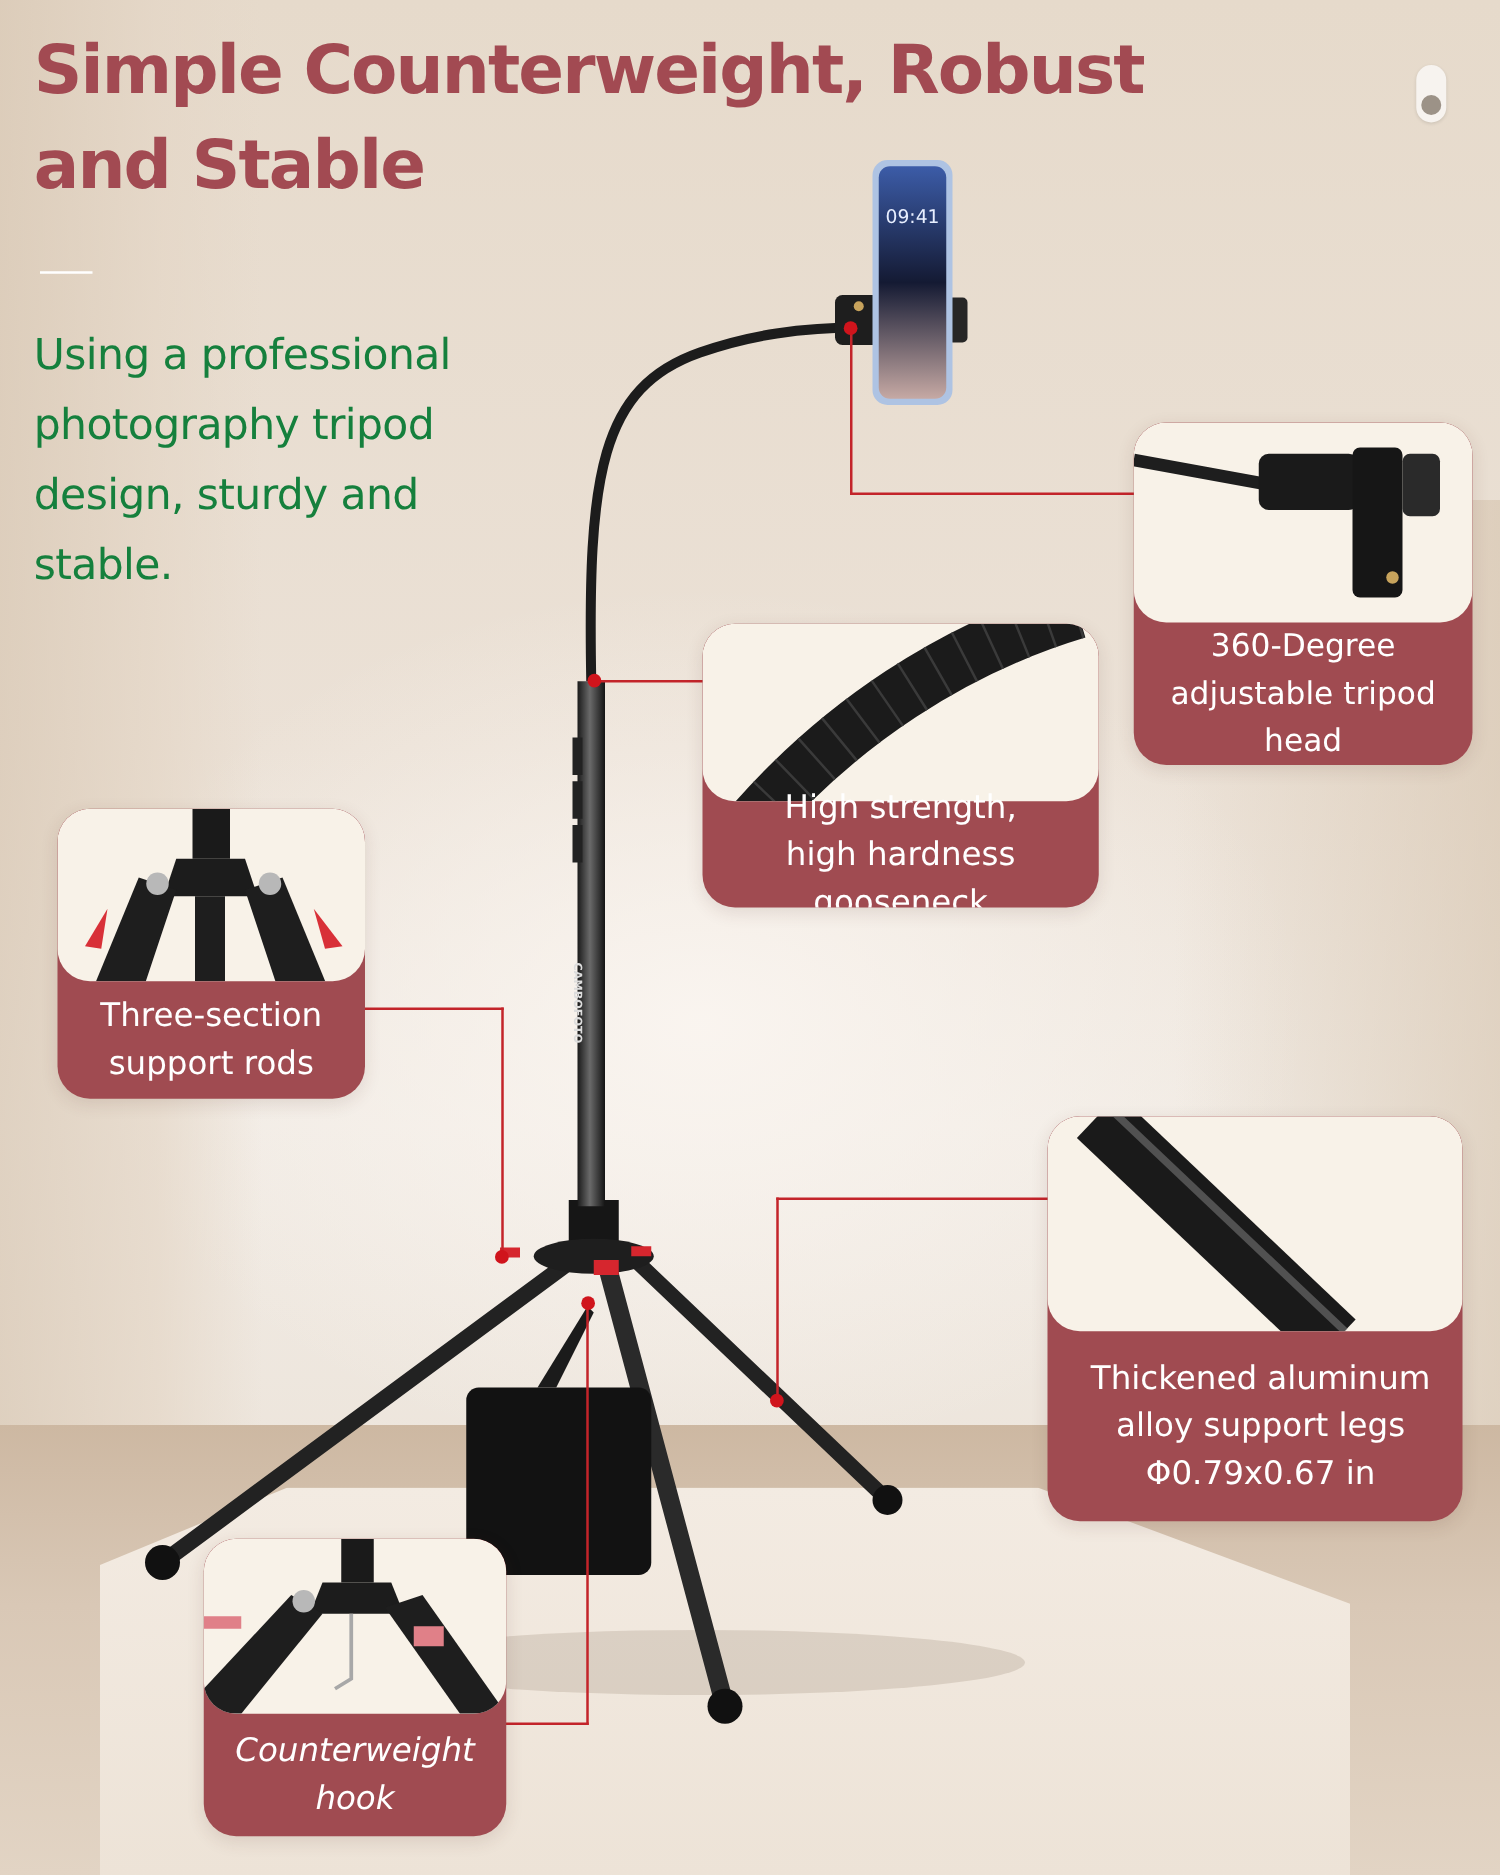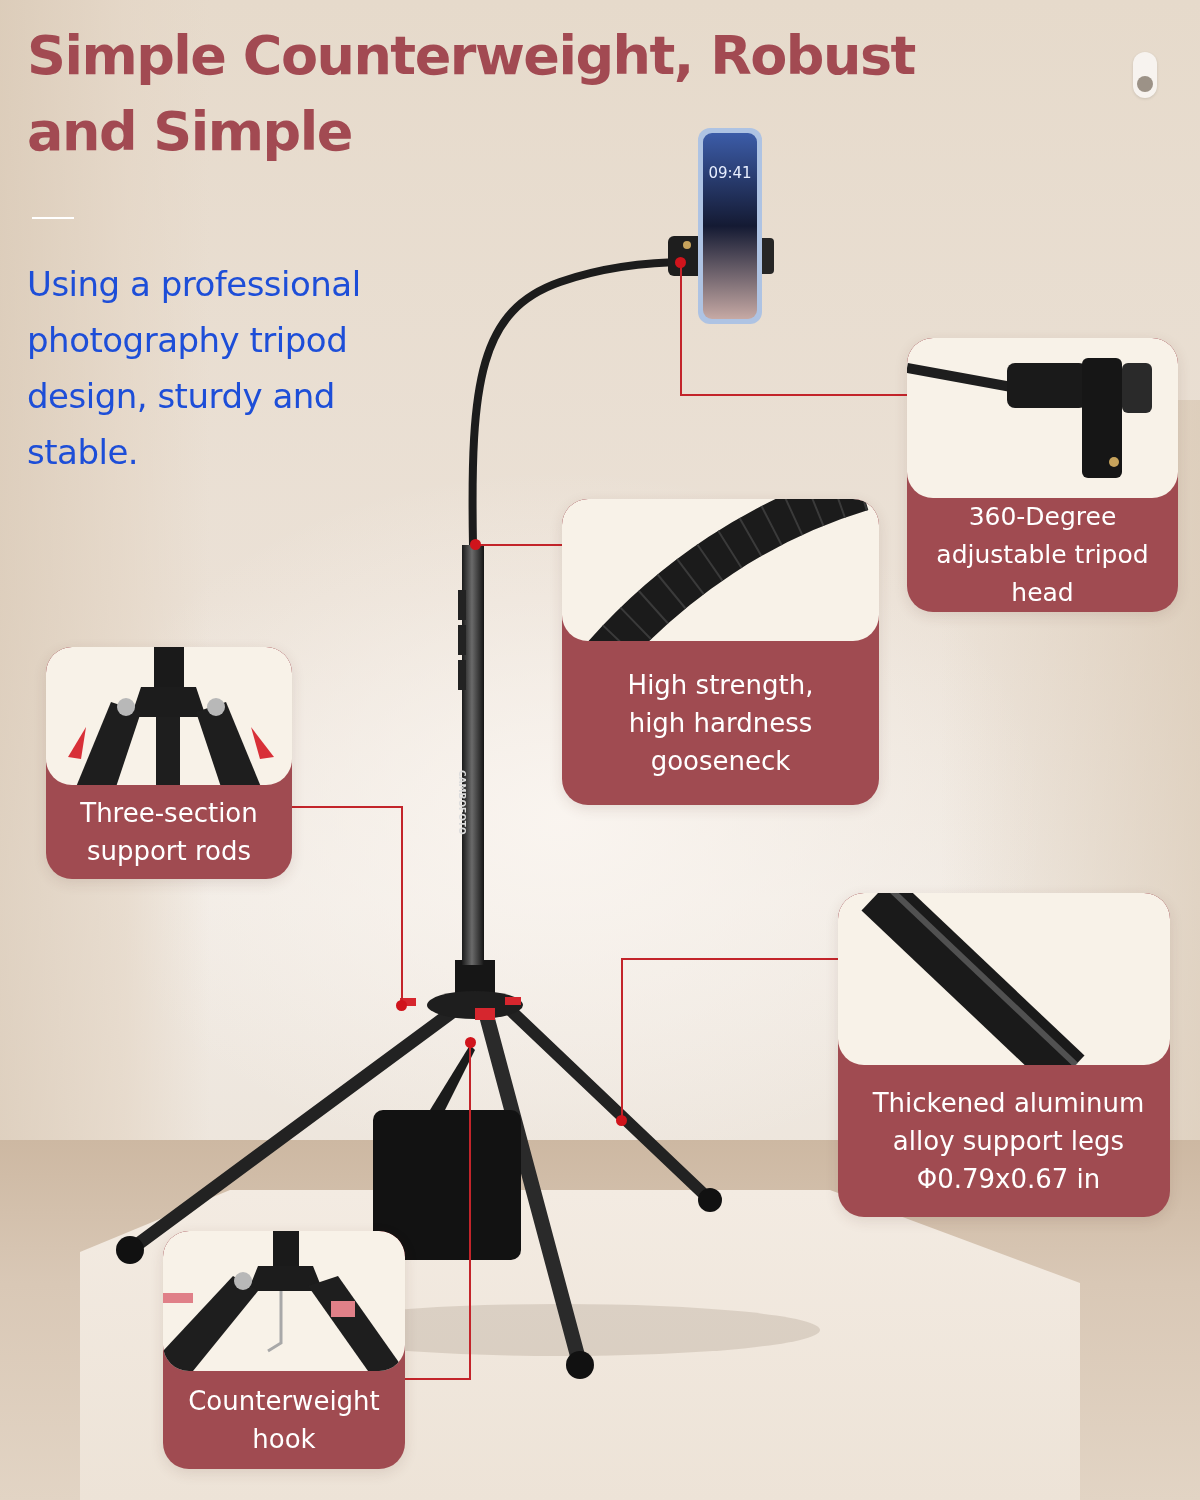--- a/index.html
+++ b/index.html
@@ -41,21 +41,21 @@
     font-size: 54px; line-height: 76px; letter-spacing: -1.5px;
     color: #a24a52;
   }
   .title-rule {
     position: absolute; left: 32px; top: 217px; width: 42px; height: 2px;
     background: #ffffff;
   }
   .subtitle {
     position: absolute; left: 27px; top: 256px; width: 400px;
     font-family: "DejaVu Sans", sans-serif;
-    font-size: 34px; line-height: 56px; color: #1d4ed8;
+    font-size: 34px; line-height: 56px; color: #15803d;
     letter-spacing: -0.5px;
   }
   .toggle-icon {
     position: absolute; left: 1133px; top: 52px; width: 24px; height: 46px;
     border-radius: 12px; background: #f7f3ef;
     box-shadow: 0 1px 3px rgba(0,0,0,0.12);
   }
   .toggle-icon::after {
     content: ""; position: absolute; left: 4px; top: 24px;
     width: 16px; height: 16px; border-radius: 50%; background: #9c9287;
@@ -80,51 +80,51 @@
     text-align: center; color: #ffffff;
     font-family: "DejaVu Sans", sans-serif;
     font-size: 25px; line-height: 38px; padding: 0 8px;
     white-space: pre-line;
   }
 
   .c-head { left: 907px; top: 338px; width: 271px; height: 274px; }
   .c-head .photo { height: 160px; }
   .c-head .label { top: 160px; }
 
-  .c-goose { left: 562px; top: 499px; width: 317px; height: 306px; }
+  .c-goose { left: 562px; top: 499px; width: 317px; height: 227px; }
   .c-goose .photo { height: 142px; }
   .c-goose .label { top: 142px; font-size: 26px; }
 
   .c-rods { left: 46px; top: 647px; width: 246px; height: 232px; }
   .c-rods .photo { height: 138px; }
   .c-rods .label { top: 138px; font-size: 26px; border-radius: 31px; }
 
   .c-legs { left: 838px; top: 893px; width: 332px; height: 324px; }
   .c-legs .photo { height: 172px; }
   .c-legs .label { top: 172px; font-size: 26px; padding-left: 17px; }
 
   .c-hook { left: 163px; top: 1231px; width: 242px; height: 238px; }
   .c-hook .photo { height: 140px; }
-  .c-hook .label { top: 140px; font-size: 26px; }
+  .c-hook .label { top: 140px; font-size: 26px; font-style: italic; }
 
   .leader { position: absolute; background: #c3242a; }
   .dot { position: absolute; width: 11px; height: 11px; border-radius: 50%; background: #d0141c; }
 </style>
 </head>
 <body>
 
 <div class="bg"></div>
 <div class="bg-wall-left"></div>
 <div class="bg-wall-right"></div>
 <div class="floor-step"></div>
 <div class="platform"></div>
 
 <h1 class="title">
   <span>Simple Counterweight, Robust</span><br>
-  <span>and Simple</span>
+  <span>and Stable</span>
 </h1>
 <div class="title-rule"></div>
 <p class="subtitle">Using a professional photography tripod design, sturdy and stable.</p>
 
 <div class="toggle-icon"></div>
 
 <svg class="product" viewBox="0 0 1200 1500">
   <defs>
     <linearGradient id="pole" x1="0" x2="1">
       <stop offset="0" stop-color="#1a1a1a"></stop>

